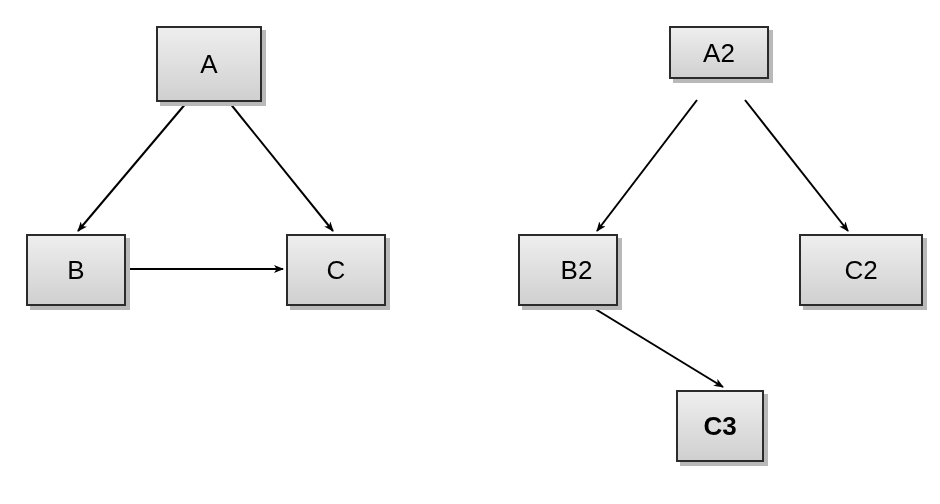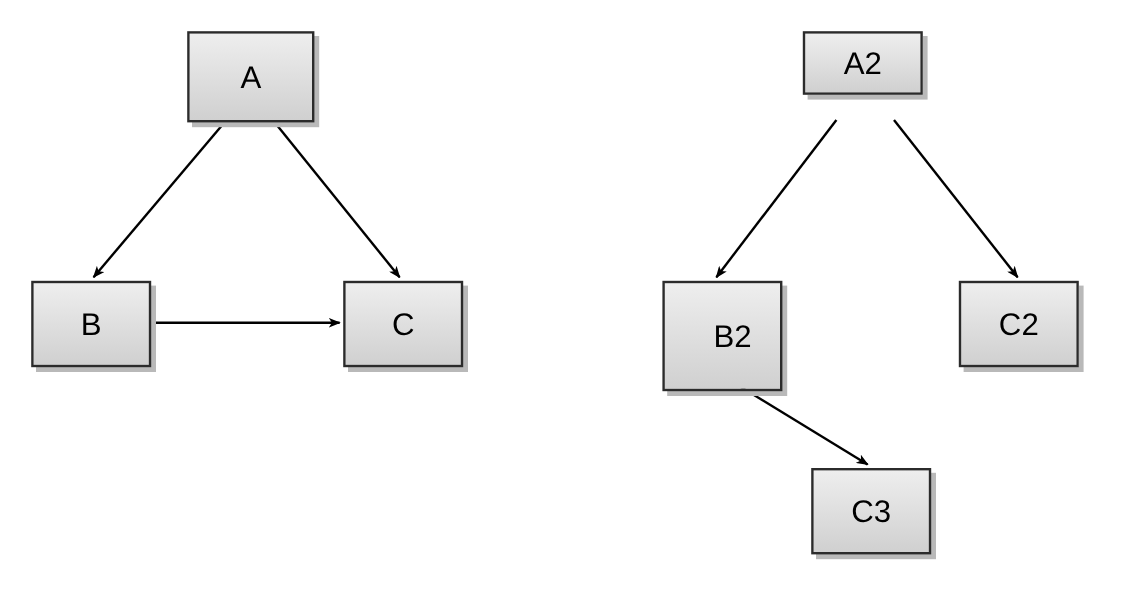--- a/index.html
+++ b/index.html
@@ -76,24 +76,24 @@
       </div>
       <div class="node" style="left: 26px; top: 234px; width: 100px; height: 72px; border-color: rgb(43, 43, 43); box-shadow: rgb(185, 185, 185) 4px 4px 0px 0px; background: linear-gradient(rgb(238, 238, 238) 0%, rgb(208, 208, 208) 100%);">
         <span class="node-label" style="color: rgb(0, 0, 0);">B</span>
       </div>
       <div class="node" style="left: 286px; top: 234px; width: 100px; height: 72px; border-color: rgb(43, 43, 43); box-shadow: rgb(185, 185, 185) 4px 4px 0px 0px; background: linear-gradient(rgb(238, 238, 238) 0%, rgb(208, 208, 208) 100%);">
         <span class="node-label" style="color: rgb(0, 0, 0);">C</span>
       </div>
       <div class="node" style="left: 669px; top: 26px; width: 100px; height: 53px; border-color: rgb(43, 43, 43); box-shadow: rgb(185, 185, 185) 4px 4px 0px 0px; background: linear-gradient(rgb(238, 238, 238) 0%, rgb(208, 208, 208) 100%);">
         <span class="node-label" style="color: rgb(0, 0, 0);">A2</span>
       </div>
-      <div class="node" style="left: 552px; top: 234px; width: 100px; height: 92px; border-color: rgb(43, 43, 43); box-shadow: rgb(185, 185, 185) 4px 4px 0px 0px; background: linear-gradient(rgb(238, 238, 238) 0%, rgb(208, 208, 208) 100%); padding-left: 17px;">
+      <div class="node" style="left: 518px; top: 234px; width: 100px; height: 72px; border-color: rgb(43, 43, 43); box-shadow: rgb(185, 185, 185) 4px 4px 0px 0px; background: linear-gradient(rgb(238, 238, 238) 0%, rgb(208, 208, 208) 100%); padding-left: 17px;">
         <span class="node-label" style="color: rgb(0, 0, 0);">B2</span>
       </div>
-      <div class="node" style="left: 799px; top: 234px; width: 100px; height: 72px; border-color: rgb(43, 43, 43); box-shadow: rgb(185, 185, 185) 4px 4px 0px 0px; background: linear-gradient(rgb(238, 238, 238) 0%, rgb(208, 208, 208) 100%);">
+      <div class="node" style="left: 799px; top: 234px; width: 124px; height: 72px; border-color: rgb(43, 43, 43); box-shadow: rgb(185, 185, 185) 4px 4px 0px 0px; background: linear-gradient(rgb(238, 238, 238) 0%, rgb(208, 208, 208) 100%);">
         <span class="node-label" style="color: rgb(0, 0, 0);">C2</span>
       </div>
-      <div class="node" style="left: 676px; top: 390px; width: 100px; height: 72px; border-color: rgb(43, 43, 43); box-shadow: rgb(185, 185, 185) 4px 4px 0px 0px; background: linear-gradient(rgb(238, 238, 238) 0%, rgb(208, 208, 208) 100%);">
+      <div class="node" style="left: 676px; top: 390px; width: 88px; height: 72px; border-color: rgb(43, 43, 43); box-shadow: rgb(185, 185, 185) 4px 4px 0px 0px; background: linear-gradient(rgb(238, 238, 238) 0%, rgb(208, 208, 208) 100%); font-weight: bold;">
         <span class="node-label" style="color: rgb(0, 0, 0);">C3</span>
       </div>
     </div>
 
 </div>
 
 </body></html>

